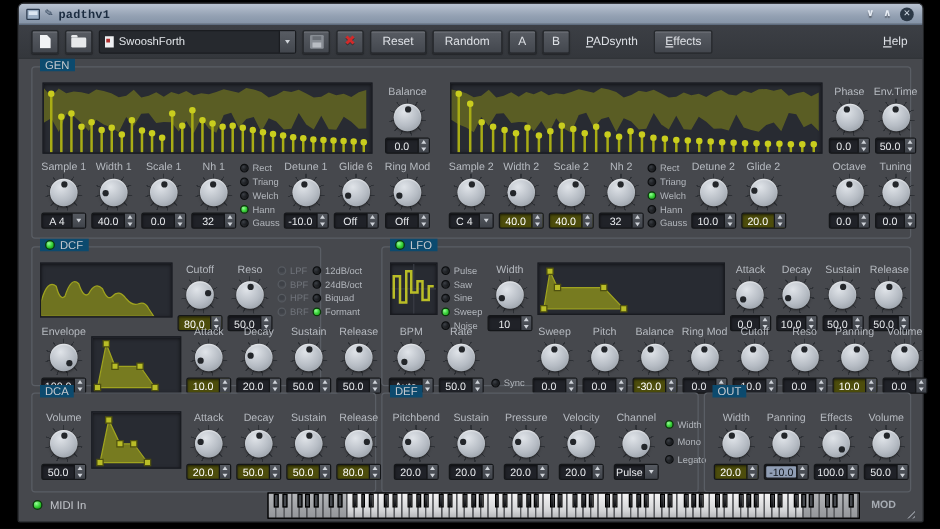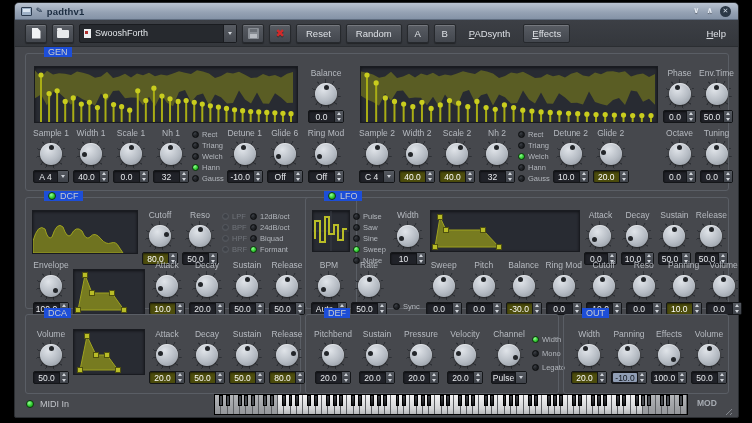--- a/index.html
+++ b/index.html
@@ -10,21 +10,21 @@
     background:#46484d; border:1px solid #2a2d31; border-radius:5px 5px 2px 2px; }
 
   
   .titlebar { position:absolute; left:0; top:0; right:0; height:17px;
     background:linear-gradient(#b9c3d1,#94a1b3 60%,#8493a7);
     border-radius:4px 4px 0 0; border-bottom:1px solid #5f6d80;
     display:flex; align-items:center; padding-left:6px; gap:4px; }
   .app-icon { width:11px; height:9px; background:#9db0c6; border:1px solid #2b3a4e; border-radius:1px; position:relative; }
   .app-icon::before { content:''; position:absolute; left:1px; top:1px; right:1px; height:3px; background:#dbe6f2; }
   .pin-icon { font-size:8px; color:#23364c; line-height:1; transform:rotate(-10deg); }
-  .title-text { font-size:9.5px; font-weight:bold; color:#1b2c40; letter-spacing:.2px; }
+  .title-text { font-size:9.5px; font-weight:bold; color:#1b2c40; letter-spacing:.2px;font-family:Liberation Mono, monospace; }
   .win-controls { margin-left:auto; margin-right:7px; display:flex; align-items:center; gap:7px; }
   .wc { font-size:8px; font-weight:bold; color:#e6ecf4; line-height:1; text-shadow:0 1px 1px rgba(0,0,0,.35); cursor:default; }
   .wc-close { width:11px; height:11px; border-radius:50%; background:#2b3846; color:#cfd9e4;
     font-size:7px; display:flex; align-items:center; justify-content:center; }
 
   
   .toolbar { position:absolute; left:0; top:17px; right:0; height:27px;
     background:linear-gradient(#3c3f45,#34373c); border-bottom:1px solid #2b2e32;
     display:flex; align-items:center; padding-left:10px; gap:5px; }
   .tb-btn { height:19px; min-width:22px; padding:0 4px; display:flex; align-items:center; justify-content:center;
@@ -48,26 +48,26 @@
     background:linear-gradient(#585c63,#43474e); border-left:1px solid #1a1c20; }
   .tab { height:19px; padding:0 8px; display:flex; align-items:center; font-size:9.5px; color:#dde0e5; cursor:default; }
   .tab.raised { background:linear-gradient(#585c63,#43474e); border:1px solid #26292d; border-radius:2px;
     box-shadow:inset 0 1px 0 rgba(255,255,255,.18); }
   .mnemo { display:inline-block; }
   .mnemo::first-letter { text-decoration:underline; }
   .help-lbl { margin-left:auto; margin-right:12px; font-size:9.5px; color:#dde0e5; }
 
   
   .group { position:absolute; border:1px solid #5a5e65; border-radius:3px; }
-  .group-title { position:absolute; top:-7px; left:18px; background:#1d4ed8; padding:0 4px;
+  .group-title { position:absolute; top:-7px; left:6px; background:#0c4a6e; padding:0 4px;
     font-size:9px; color:#c7cacf; display:flex; align-items:center; gap:4px; white-space:nowrap; }
   .led { width:8px; height:8px; border-radius:50%; flex:none;
     background:radial-gradient(circle at 35% 30%,#96ff96,#2ecc2e 55%,#0f7d0f); border:1px solid #0a3c0a; }
   .group-gen { left:10px; top:50px;  width:704px; height:138px; }
-  .group-dcf { left:10px; top:194px; width:332px; height:112px; }
+  .group-dcf { left:10px; top:194px; width:232px; height:112px; }
   .group-lfo { left:290px; top:194px; width:424px; height:112px; }
   .group-dca { left:10px; top:311px; width:276px; height:80px; }
   .group-def { left:290px; top:311px; width:254px; height:80px; }
   .group-out { left:548px; top:311px; width:166px; height:80px; }
 
   .display { background:#282b32; border:1px solid #191b20; box-shadow:inset 0 1px 3px rgba(0,0,0,.55); overflow:hidden; }
   .display svg { display:block; }
 
   
   .krow { display:flex; gap:2px; align-items:flex-start; }

